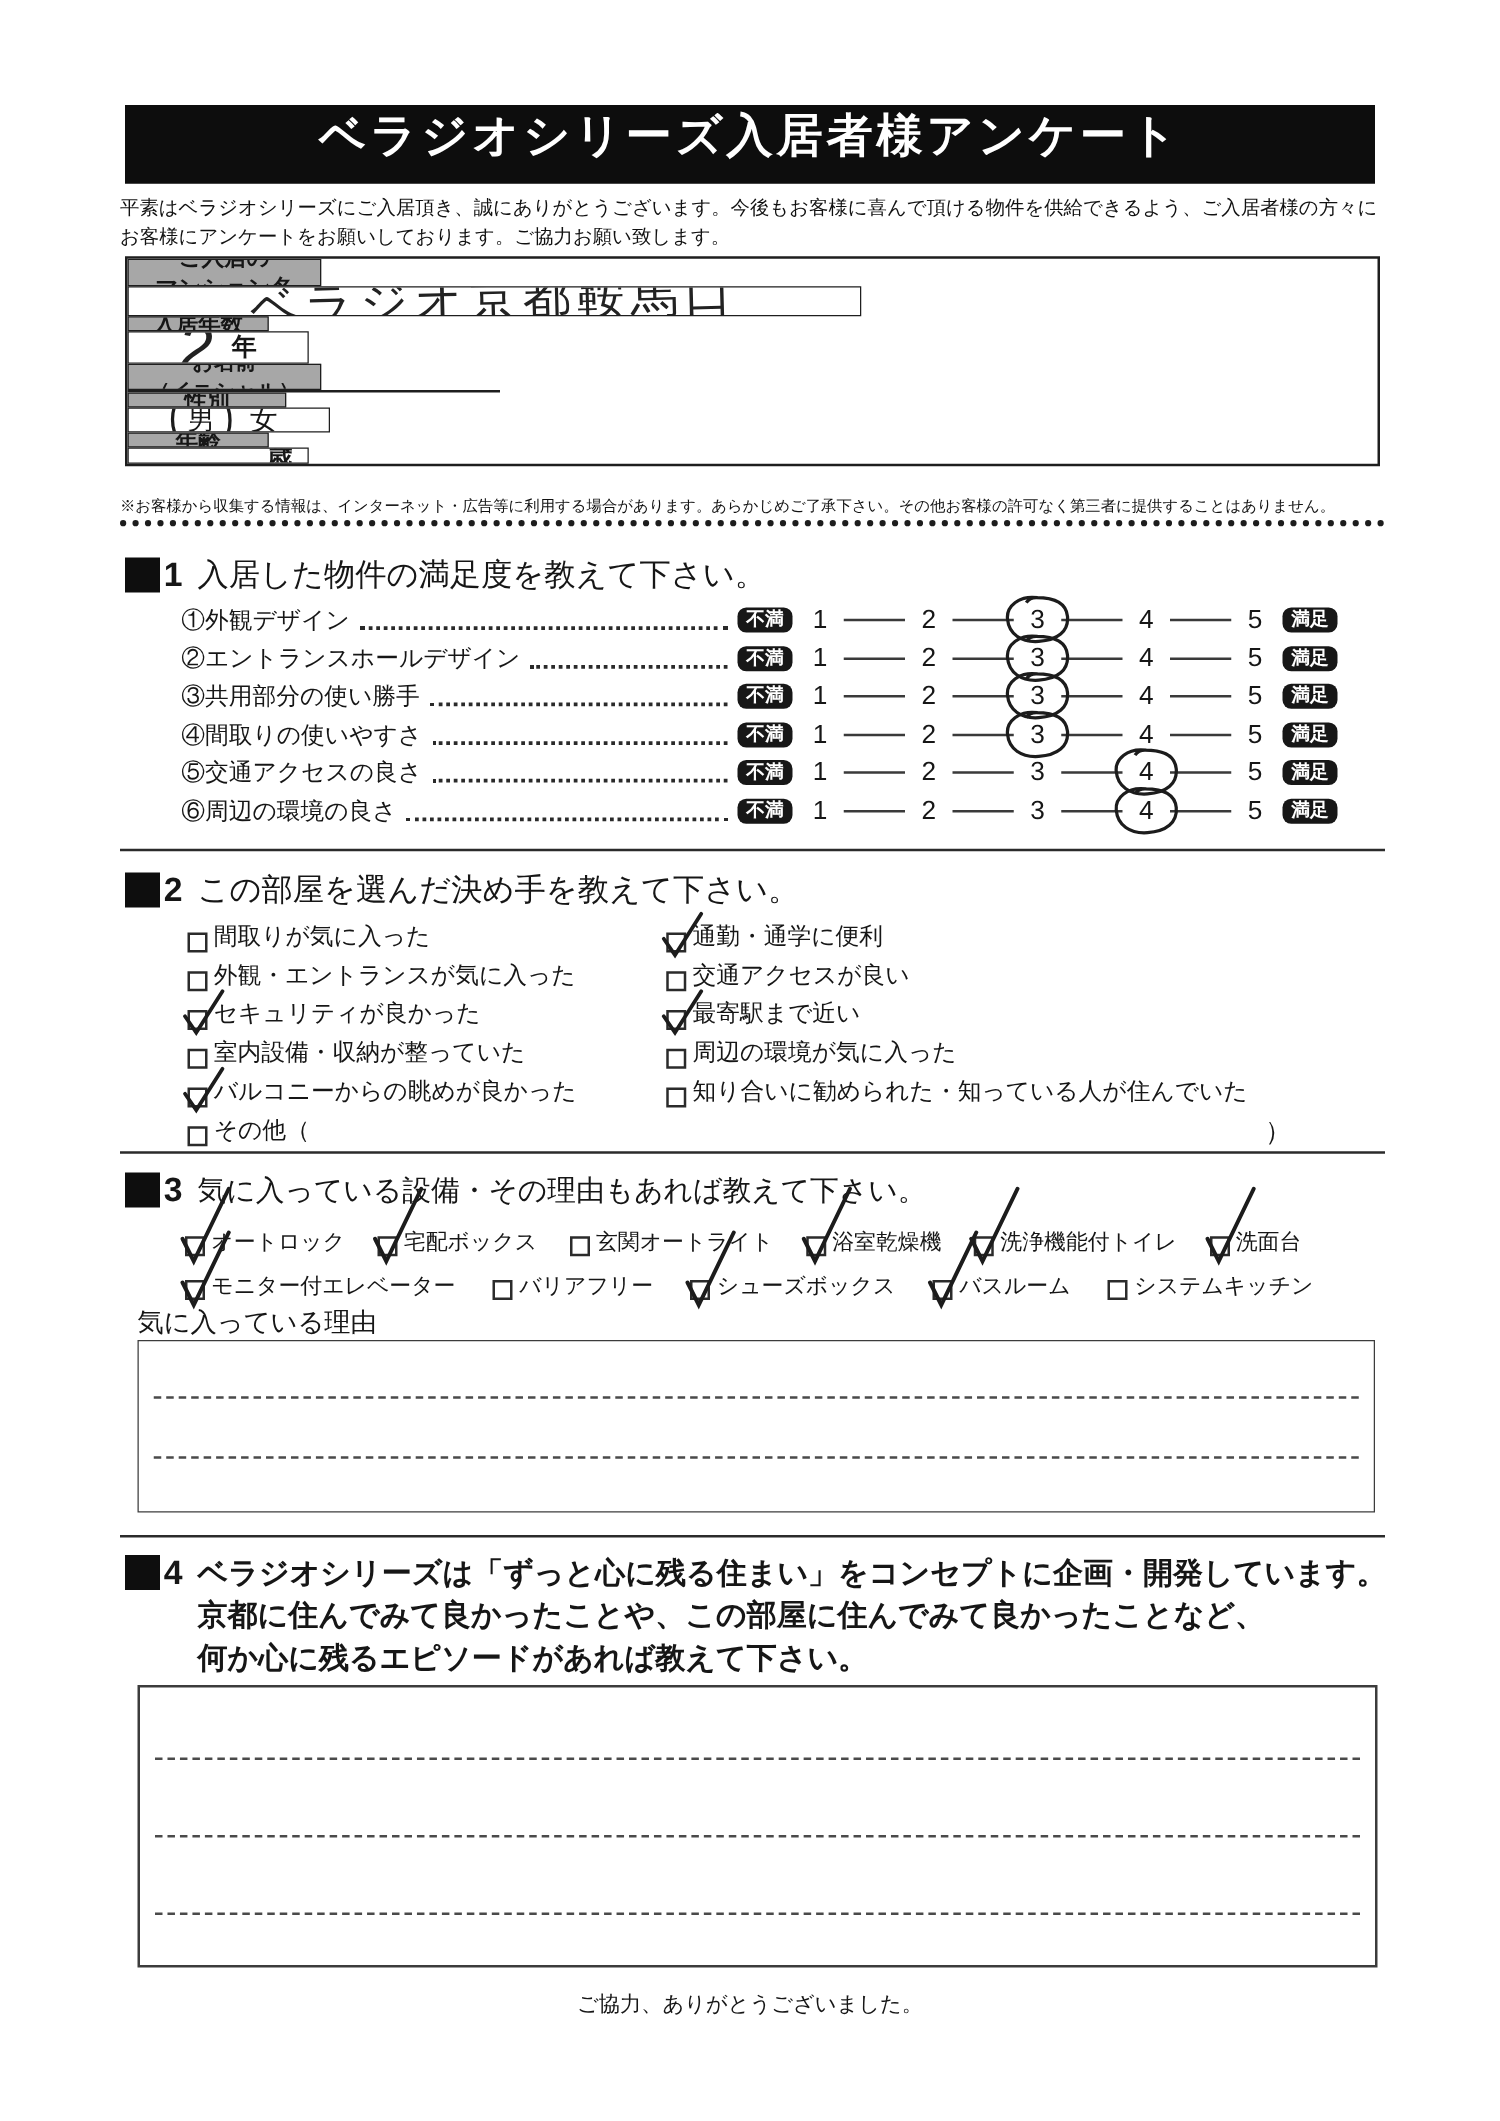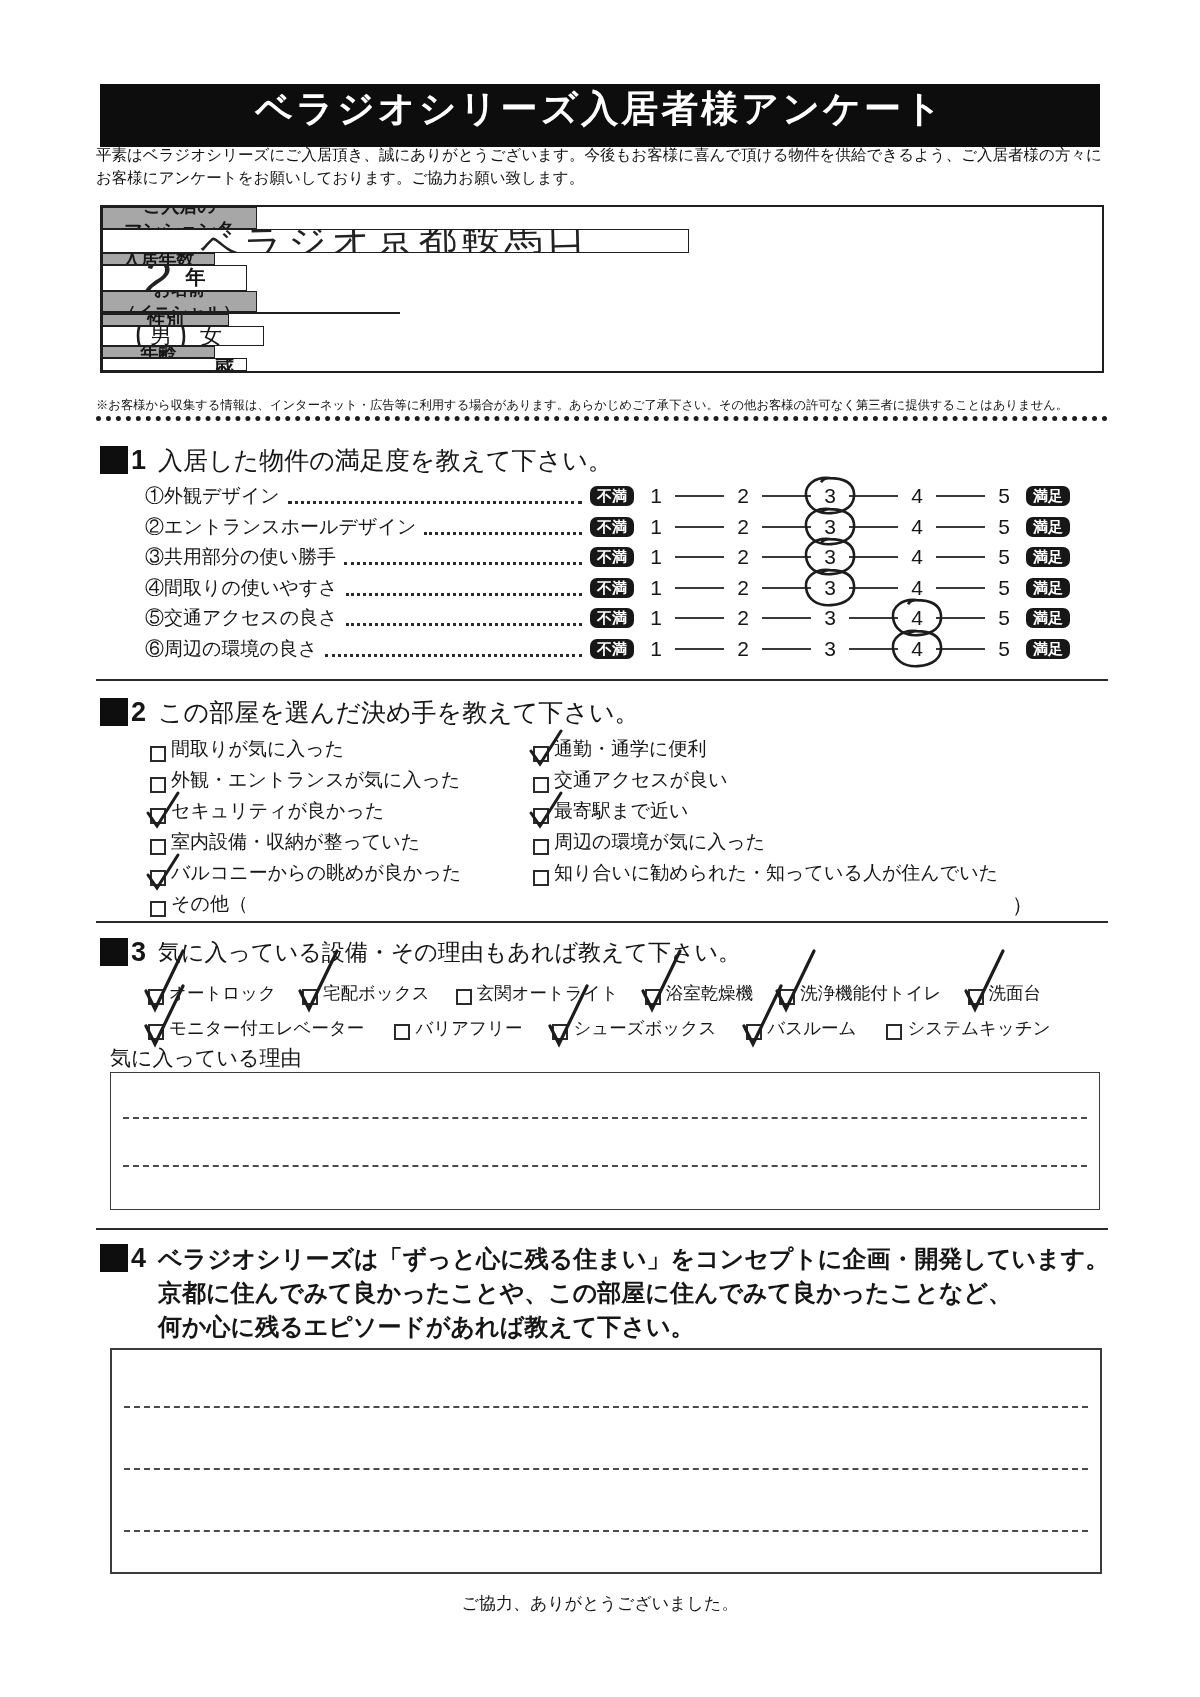--- a/index.html
+++ b/index.html
@@ -9,21 +9,21 @@
     margin:0 auto;
   }
   
   .title-bar{
     position:absolute; left:100px; top:84px; width:1000px; height:63px;
     background:#0d0d0d; color:#fff; display:flex; align-items:flex-start; justify-content:center;
     font-size:37px; font-weight:bold; letter-spacing:3px;
     font-family:"Liberation Serif","DejaVu Serif",serif;
   }
   .intro{
-    position:absolute; left:96px; top:143px; width:1014px;
+    position:absolute; left:96px; top:155px; width:1014px;
     font-family:"Liberation Serif","DejaVu Serif",serif;
     font-size:15.5px; line-height:1.5; color:#111;
   }
   
   .info-table{position:absolute; left:100px; top:205px; width:1000px; border:2.5px solid #1e1e1e;}
   .it-row{display:flex;flex-direction:column;}
   .it-row1{height:84px;}
   .it-row2{height:80px;}
   .cell{border:1.2px solid #1e1e1e; box-sizing:border-box; display:flex; align-items:center; justify-content:center; overflow:hidden;}
   .grey{background:#a7a7a7; font-weight:bold; font-size:18px; text-align:center; white-space:pre-line; line-height:1.35;}

